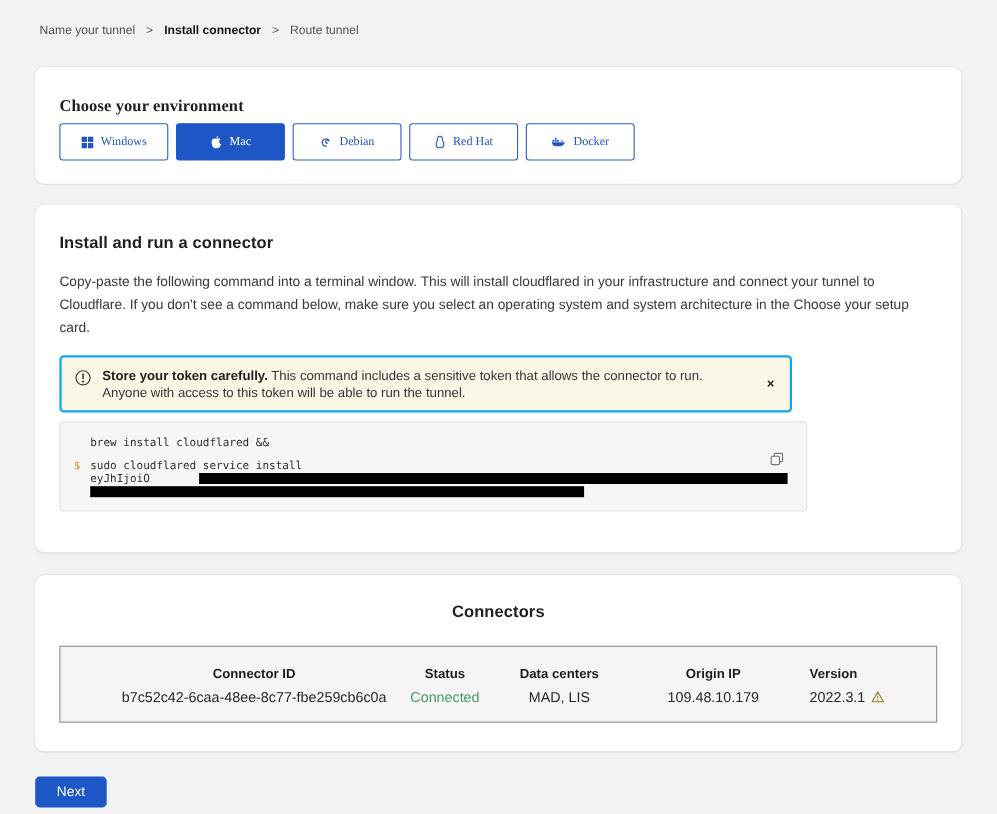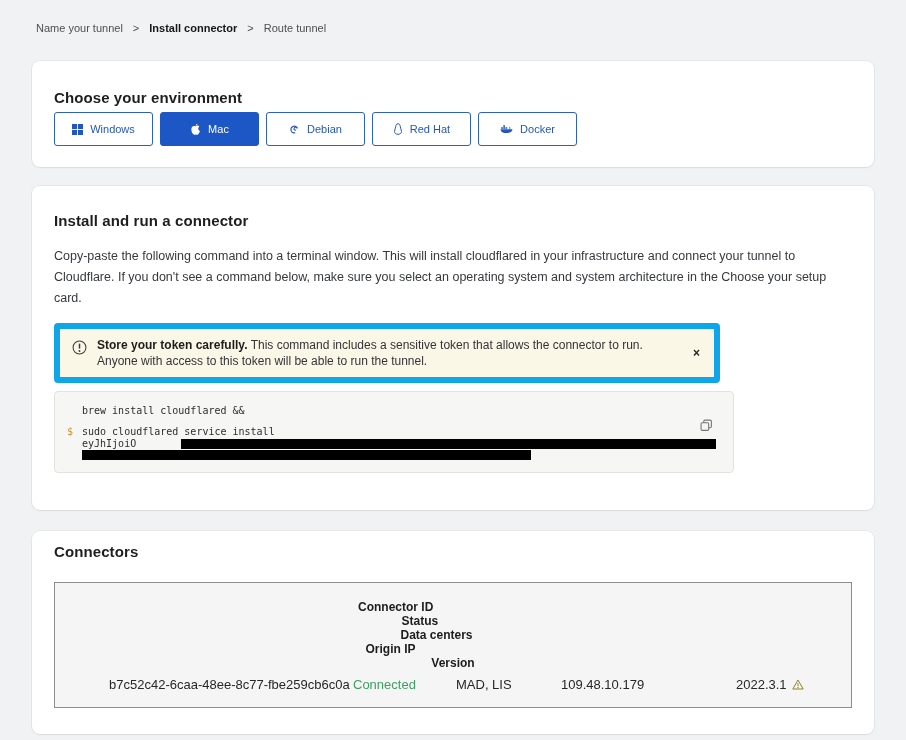--- a/index.html
+++ b/index.html
@@ -20,67 +20,67 @@
 
   
   .card {
     background: #fff; border-radius: 8px;
     box-shadow: 0 0 0 1px rgba(0,0,0,0.045), 0 1px 2px rgba(0,0,0,0.05);
     padding: 0 22px;
   }
   .card h2 { margin: 0; font-size: 15px; font-weight: bold; color: #1e1e1e; letter-spacing: 0.1px; }
 
   
-  .card-env { margin-top: 27px; padding-top: 28px; padding-bottom: 21px; }
+  .card-env { margin-top: 27px; padding-top: 28px; padding-bottom: 21px; font-family: Liberation Serif, serif; }
   .os-label { margin-top: 26px; font-size: 12.5px; color: #333; }
   .os-row { margin-top: 6px; display: flex; gap: 7px; }
   .os-btn {
     width: 99px; height: 23px; padding: 16px;
     display: flex; align-items: center; justify-content: center; gap: 7px;
     background: #fff; border: 1px solid #2e5fc2; border-radius: 3px;
     color: #2456bf; font-size: 11px; font-family: inherit; cursor: pointer;
   }
   .os-btn.selected { background: #1d57c5; border-color: #1d57c5; color: #fff; }
   .os-icon { display: flex; }
   .os-icon svg { display: block; }
 
   
   .card-install { margin-top: 19px; padding-top: 26px; padding-bottom: 37px; }
   .desc { margin: 17px 0 0; font-size: 12.5px; line-height: 21px; color: #36393d; max-width: 798px; }
   .alert {
     margin-top: 14px; width: 666px;
-    background: #fbf7e6; border: 6px solid #0ea5e9; border-radius: 4px;
+    background: #fbf7e6; border: 2px solid #0ea5e9; border-radius: 4px;
     display: flex; align-items: flex-start; padding: 8px 10px 8px 12px;
   }
   .alert-icon { margin-top: 3px; flex: none; }
   .alert-text { margin: 0 0 0 10px; font-size: 12px; line-height: 16px; color: #33333a; width: 572px; }
   .alert-text strong { color: #1d1d1d; }
   .alert-close { margin-left: auto; align-self: center; background: none; border: none; padding: 0 4px; font-size: 12px; font-weight: bold; color: #222; cursor: pointer; line-height: 1; }
 
   .codeblock {
     position: relative; margin-top: 8px; width: 680px;
     background: #f6f6f5; border: 1px solid #e2e2e0; border-radius: 4px;
     padding: 13px 0 12px;
     font-family: "DejaVu Sans Mono", monospace; font-size: 10px; color: #2e2e2e;
   }
   .code-line { line-height: 12px; }
   .line1 { padding-left: 27px; margin-bottom: 9px; }
   .line2 { display: flex; line-height: 12px; }
   .prompt { display: inline-block; width: 15px; margin-left: 12px; color: #c9952f; flex: none; }
-  .line3 { padding-left: 27px; display: flex; align-items: flex-end; line-height: 11px; gap: 45px; }
+  .line3 { padding-left: 27px; display: flex; align-items: flex-start; line-height: 11px; gap: 45px; }
   .redact { background: #000; height: 10px; }
   .bar1 { width: 535px; flex: none; }
   .bar2 { margin-left: 27px; width: 449px; margin-top: 1px; }
   .copy-btn { position: absolute; right: 20px; top: 27px; background: none; border: none; padding: 0; cursor: pointer; }
 
   
-  .card-connectors { margin-top: 21px; padding-top: 12px; padding-bottom: 26px; }
+  .card-connectors { margin-top: 21px; padding-top: 25px; padding-bottom: 26px; text-align: center; }
   .table { margin-top: 22px; background: #f5f5f5; border: 1px solid #8d8d8d; padding: 17px 0 15px; }
   .thead, .trow { display: flex; align-items: center; }
-  .thead { font-size: 12px; font-weight: bold; color: #1c1c1c; flex-direction: column; }
+  .thead { font-size: 12px; font-weight: bold; color: #1c1c1c; }
   .trow { margin-top: 7px; font-size: 13px; color: #272727; }
   .col-id { padding-left: 54px; width: 298px; }
   .col-status { width: 103px; }
   .col-dc { width: 105px; }
   .col-ip { width: 175px; }
   .col-ver { flex: 1; display: flex; align-items: center; gap: 5px; }
   .status-connected { color: #3f9e64; }
   .warn-icon { display: flex; margin-top: -1px; }
 
   

